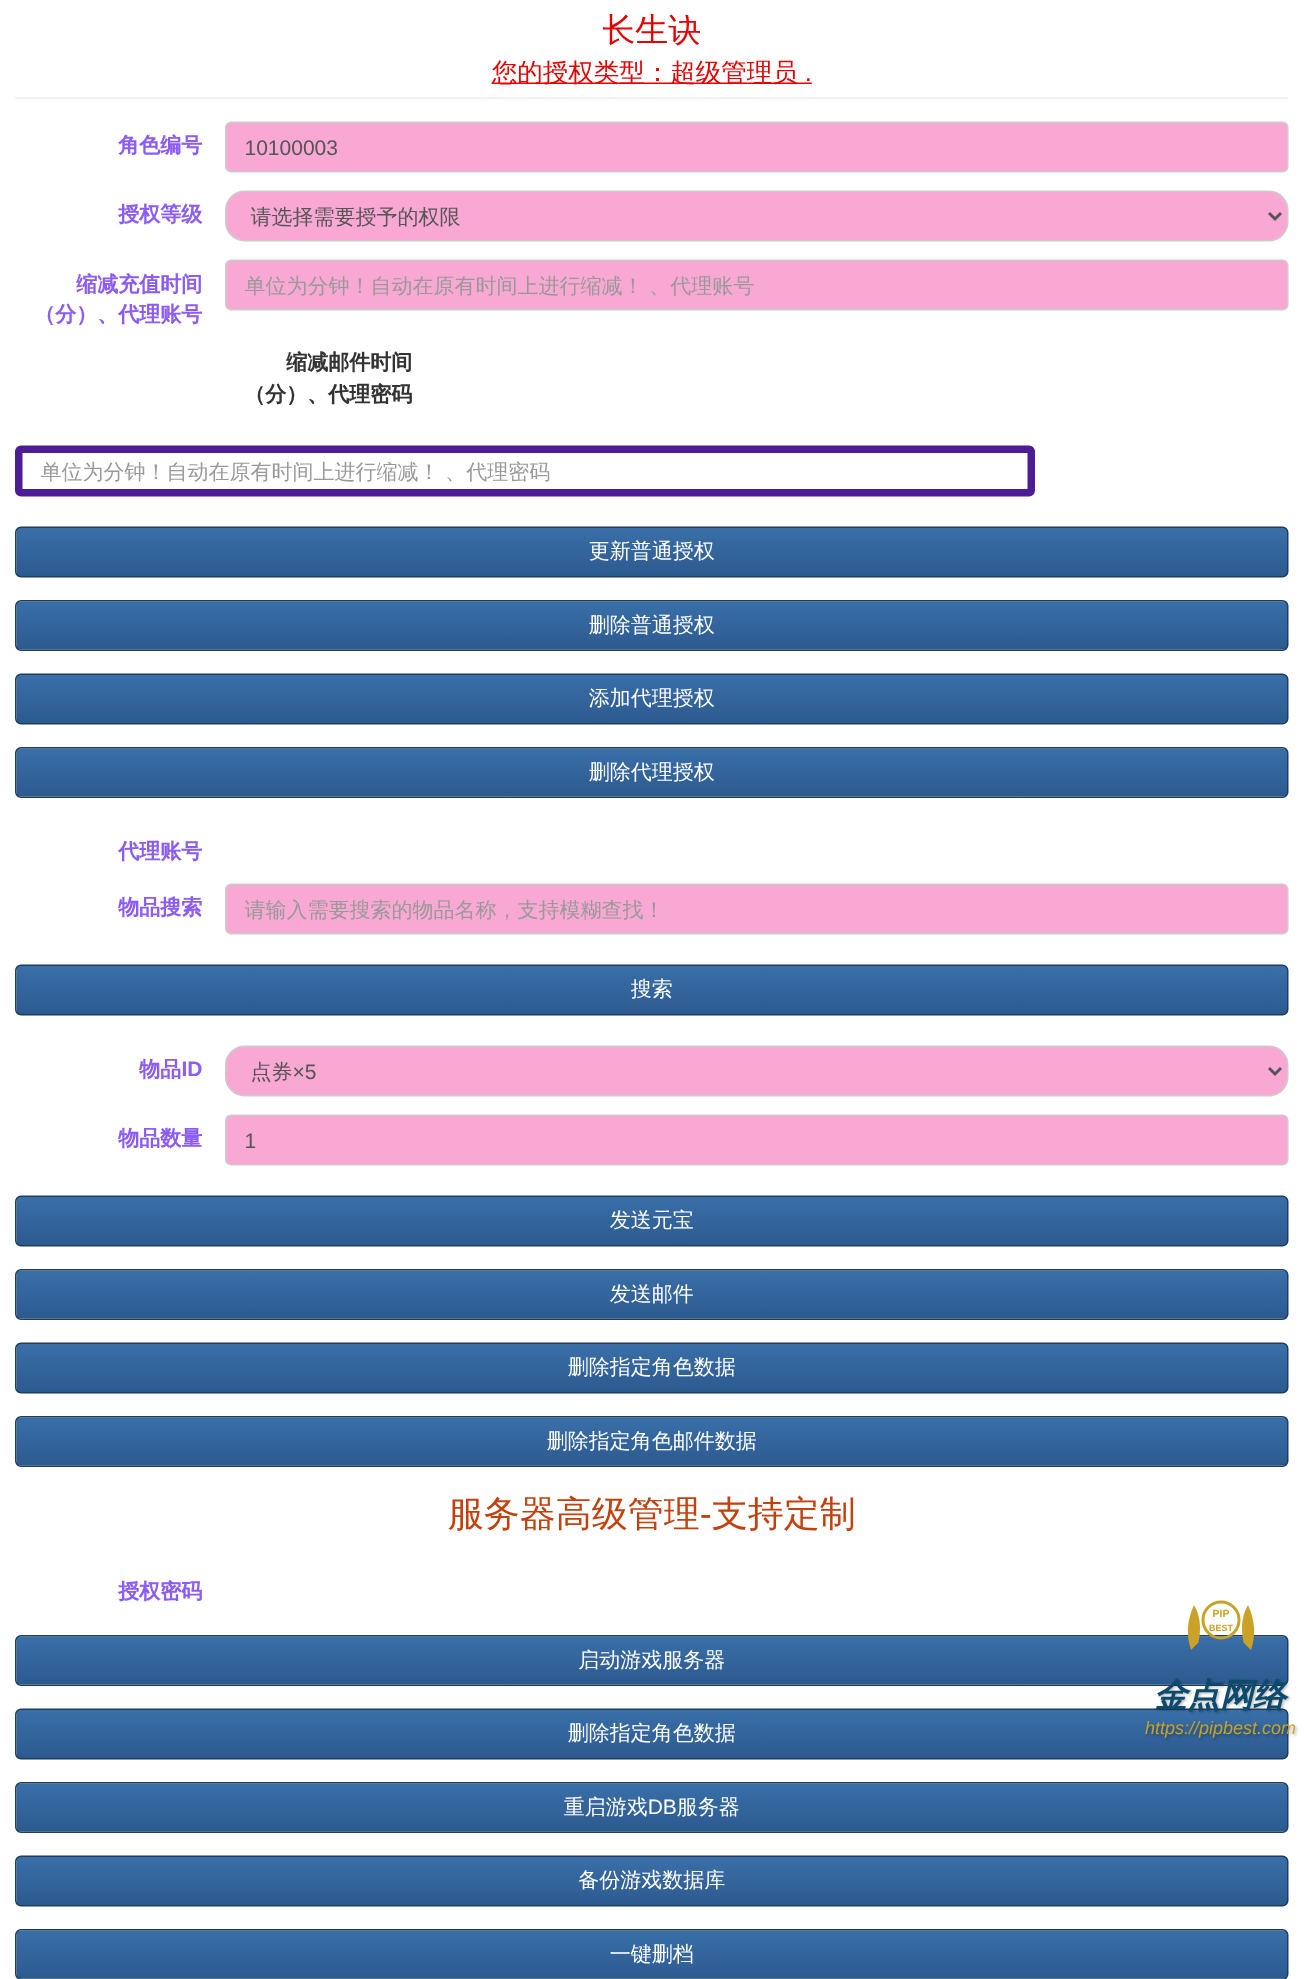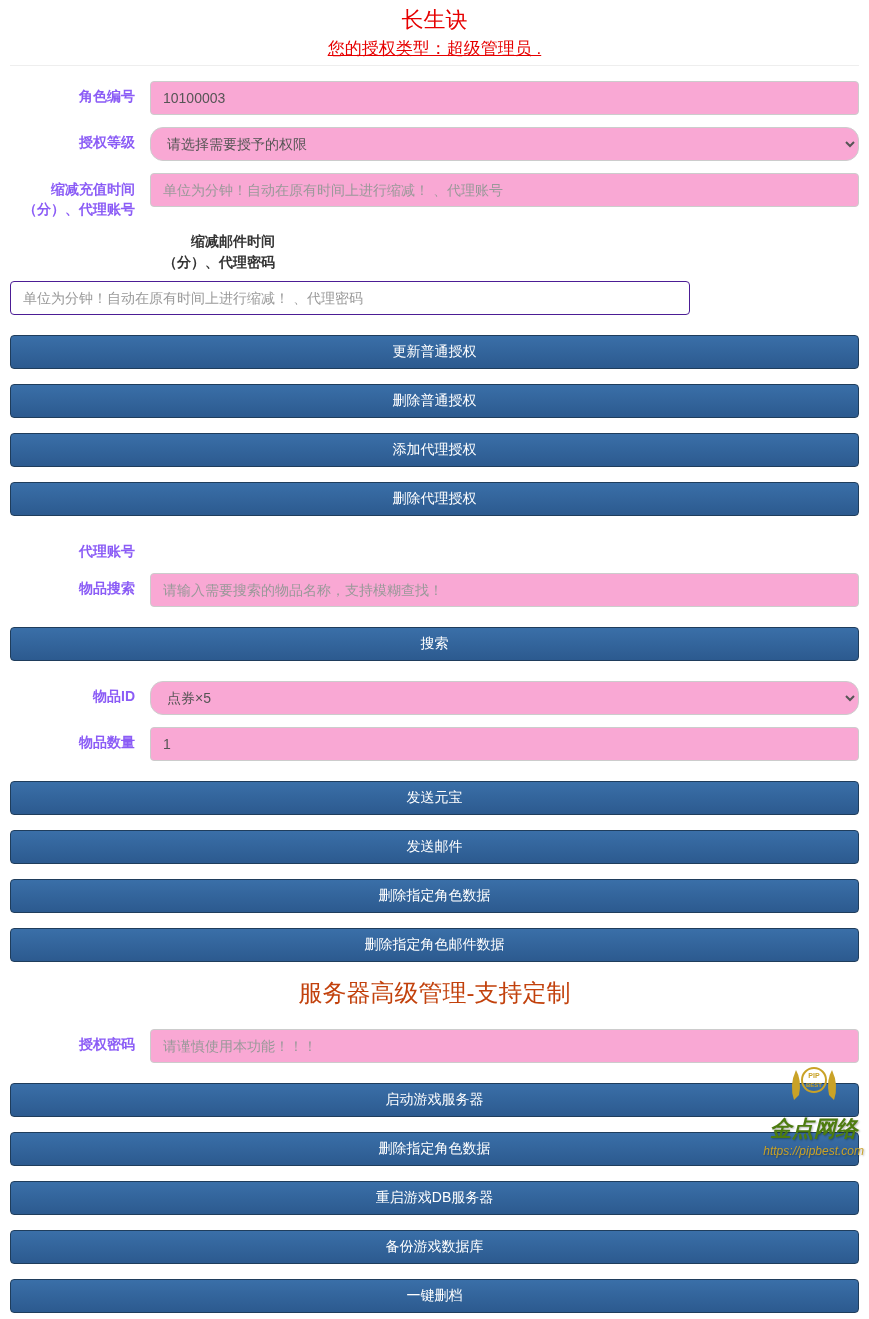--- a/index.html
+++ b/index.html
@@ -91,22 +91,23 @@
     .full-input-row {
       margin-bottom: 12px;
     }
     .full-input {
       width: 680px;
       height: 34px;
       padding: 6px 12px;
       font-size: 14px;
       color: #555;
       background: #fff;
-      border: 1px solid #4c1d95;
+      border: 5px solid #4c1d95;
       border-radius: 4px;
+      margin-top: 16px;
     }
     .full-input::placeholder {
       color: #999;
     }
     .btn-block {
       display: block;
       width: 100%;
       height: 34px;
       padding: 6px 12px;
       font-size: 14px;
@@ -129,21 +130,21 @@
       pointer-events: none;
     }
     .watermark-badge {
       width: 60px;
       height: 60px;
       margin: 0 auto;
     }
     .watermark-text {
       font-size: 22px;
       font-weight: bold;
-      color: #4d7c0f;
+      color: #0c4a6e;
       font-style: italic;
       text-shadow: 1px 1px 2px rgba(0,0,0,0.3);
     }
     .watermark-url {
       font-size: 12px;
       color: #c9a227;
       font-style: italic;
       text-shadow: 1px 1px 2px rgba(0,0,0,0.3);
     }
   </style>
@@ -220,23 +221,20 @@
 
 <button class="btn-block gap-above">发送元宝</button>
 <button class="btn-block">发送邮件</button>
 <button class="btn-block">删除指定角色数据</button>
 <button class="btn-block">删除指定角色邮件数据</button>
 
 <div class="section-title">服务器高级管理-支持定制</div>
 
 <div class="form-row">
   <div class="form-label">授权密码</div>
-  <div class="form-control-wrap">
-    <input type="text" class="form-control" placeholder="请谨慎使用本功能！！！" style="">
-  </div>
 </div>
 
 <button class="btn-block gap-above">启动游戏服务器</button>
 <button class="btn-block">删除指定角色数据</button>
 <button class="btn-block">重启游戏DB服务器</button>
 <button class="btn-block">备份游戏数据库</button>
 <button class="btn-block">一键删档</button>
 
 <div class="watermark">
   <svg class="watermark-badge" viewBox="0 0 60 60">

